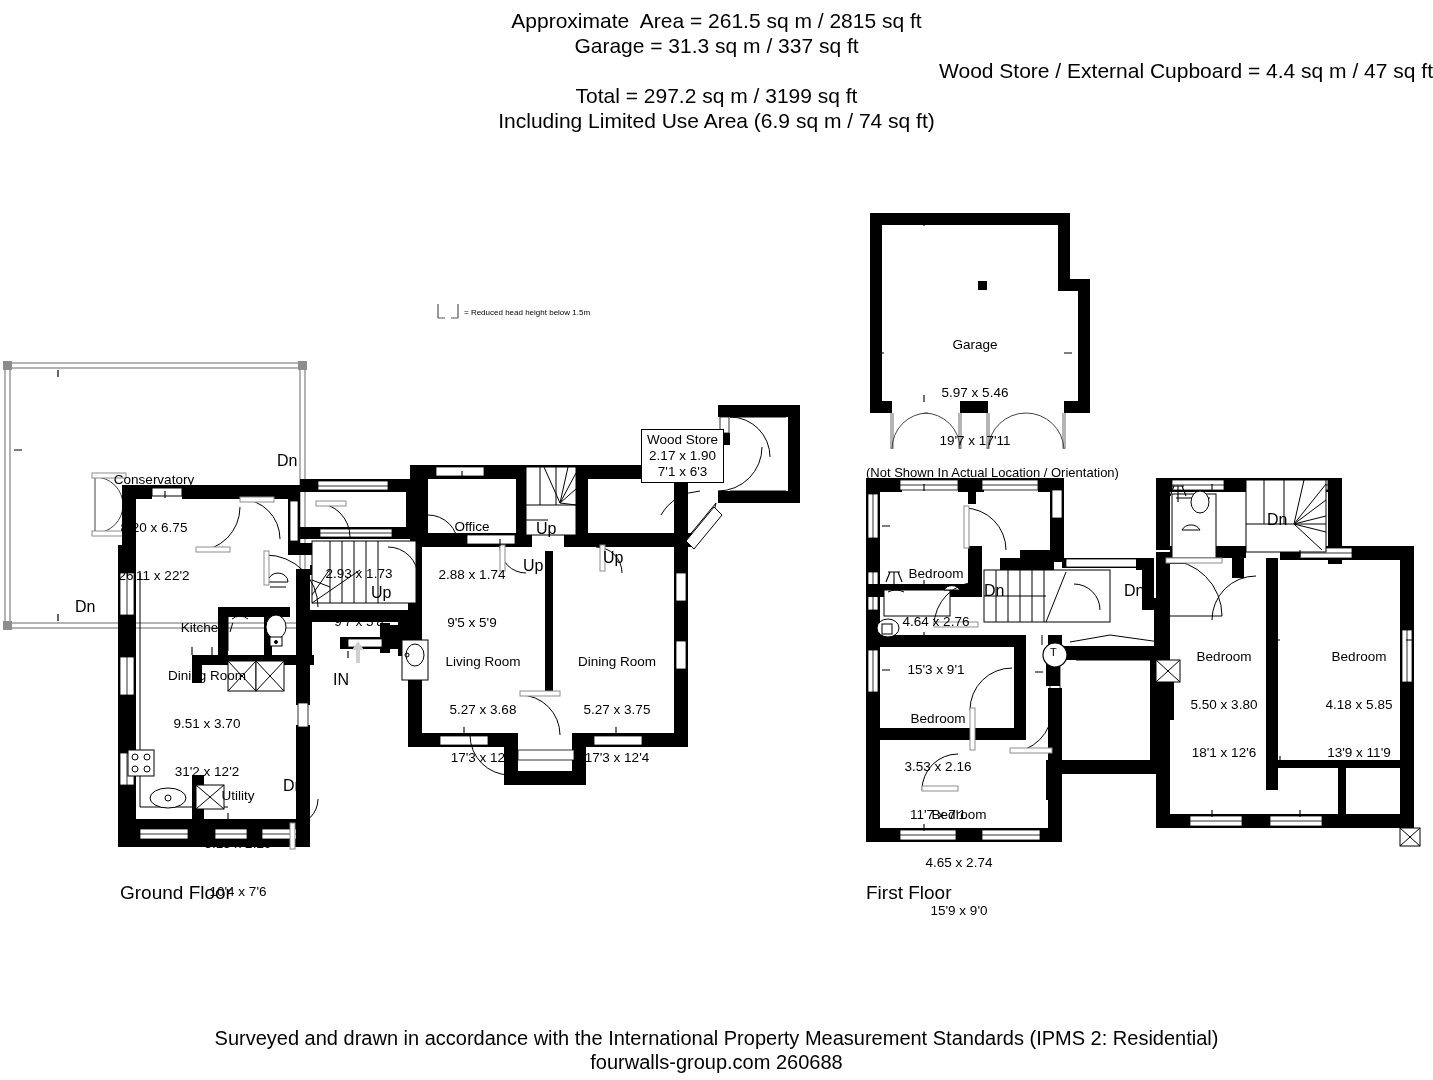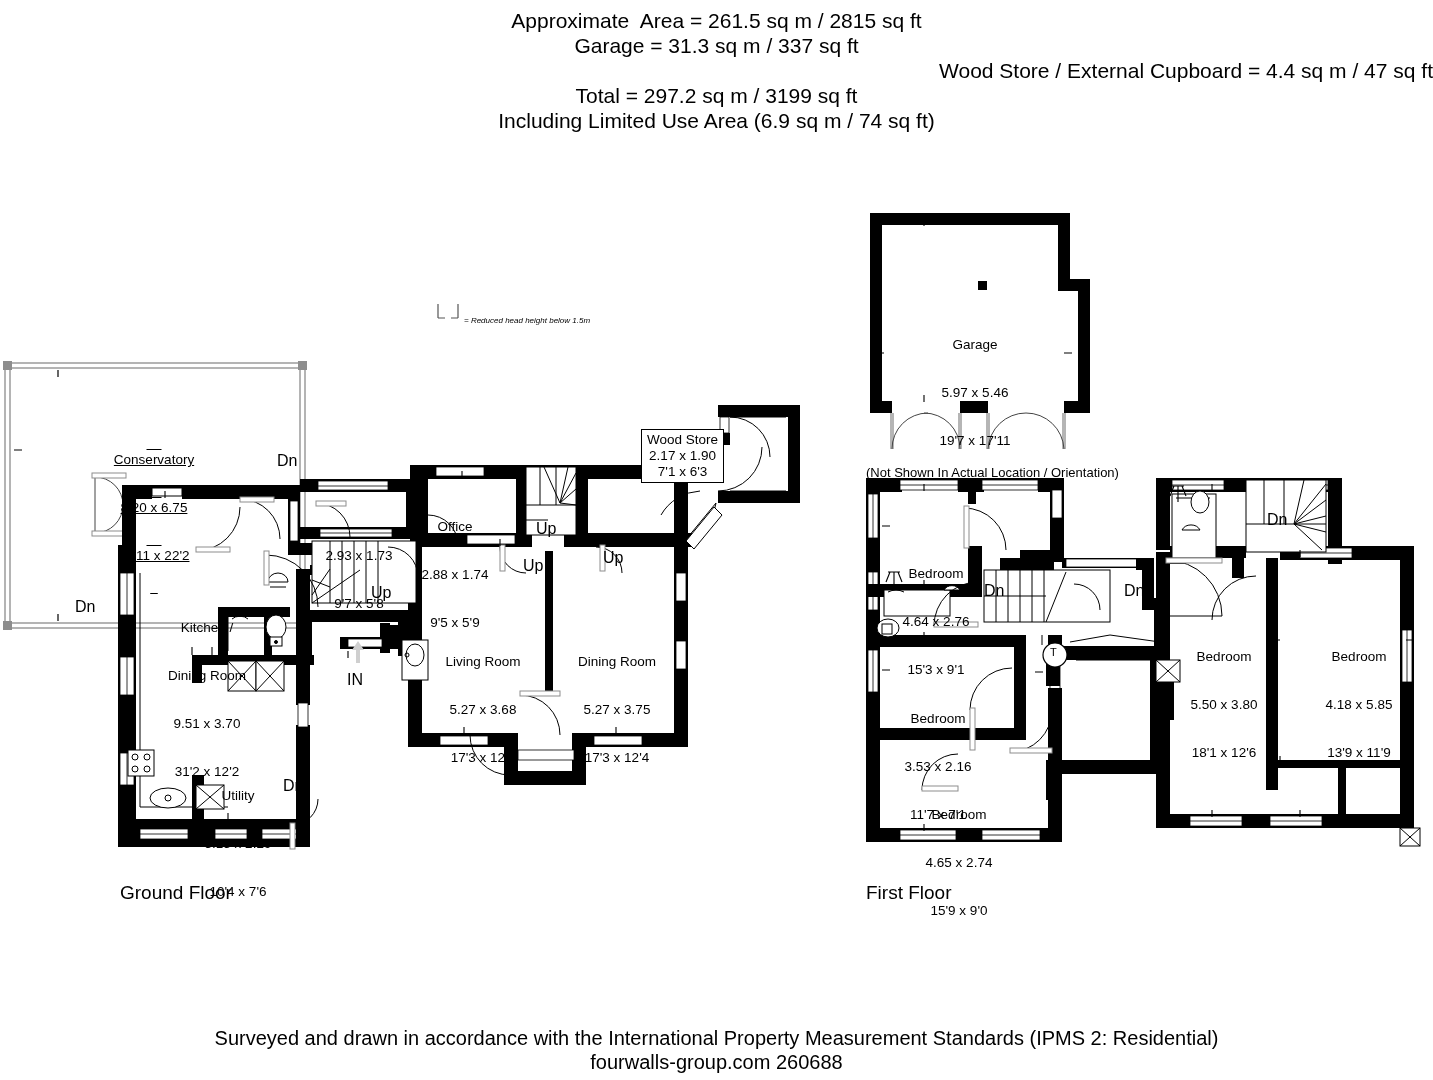--- a/index.html
+++ b/index.html
@@ -27,21 +27,21 @@
   <div class="txt hdr" style="top:33px;">Garage = 31.3 sq m / 337 sq ft</div>
   <div class="txt hdr" style="top:58px;text-align:right;">Wood Store / External Cupboard = 4.4 sq m / 47 sq ft</div>
   <div class="txt hdr" style="top:83px;">Total = 297.2 sq m / 3199 sq ft</div>
   <div class="txt hdr" style="top:108px;">Including Limited Use Area (6.9 sq m / 74 sq ft)</div>
 
   <div style="position:absolute;left:437px;top:303px;width:22px;height:16px;">
     <svg width="22" height="16" viewBox="0 0 22 16">
       <path d="M1,1 L1,15 M1,15 L8,15 M14,15 L21,15 M21,15 L21,1" fill="none" stroke="#555" stroke-width="1.2"></path>
     </svg>
   </div>
-  <div class="txt legendtxt" style="left:464px;top:316px;font-style:italic;">= Reduced head height below 1.5m</div>
+  <div class="txt legendtxt" style="left:464px;top:308px;">= Reduced head height below 1.5m</div>
 
   <svg style="position:absolute;left:0px;top:355px;" width="820" height="500" viewBox="0 0 820 500">
     <g fill="#000" stroke="none">
 
       <g stroke="#8d8d8d" stroke-width="1.3" fill="none">
         <rect x="5" y="8" width="300" height="265"></rect>
         <rect x="10" y="13" width="290" height="255"></rect>
       </g>
       <g fill="#8d8d8d">
         <rect x="3" y="6" width="9" height="9"></rect>
@@ -300,45 +300,45 @@
 
       <g stroke="#000" stroke-width="1.1">
         <path d="M285,136 L285,143 M165,136 L165,143 M228,458 L228,466
                  M462,116 L462,123 M500,184 L500,191 M640,116 L640,123
                  M464,372 L464,380 M616,372 L616,380 M348,296 L348,303
                  M192,292 L192,300 M212,292 L212,300"></path>
       </g>
     </g>
   </svg>
 
-  <div class="txt roomlabel" style="left:154px;top:420px;text-decoration:underline;">
+  <div class="txt roomlabel" style="left:154px;top:440px;">
     <div>Conservatory</div>
     <div>8.20 x 6.75</div>
     <div>26'11 x 22'2</div>
   </div>
 
   <div class="txt roomlabel" style="left:207px;top:588px;">
     <div>Kitchen /</div>
     <div>Dining Room</div>
     <div>9.51 x 3.70</div>
     <div>31'2 x 12'2</div>
   </div>
 
   <div class="txt roomlabel" style="left:238px;top:756px;">
     <div>Utility</div>
     <div>3.15 x 2.29</div>
     <div>10'4 x 7'6</div>
   </div>
 
-  <div class="txt roomlabel" style="left:359px;top:516px;">
+  <div class="txt roomlabel" style="left:359px;top:534px;">
     <div>2.93 x 1.73</div>
     <div>9'7 x 5'8</div>
   </div>
 
-  <div class="txt roomlabel" style="left:455px;top:487px;">
+  <div class="txt roomlabel" style="left:472px;top:487px;">
     <div>Office</div>
     <div>2.88 x 1.74</div>
     <div>9'5 x 5'9</div>
   </div>
 
   <div class="txt roomlabel" style="left:483px;top:622px;">
     <div>Living Room</div>
     <div>5.27 x 3.68</div>
     <div>17'3 x 12'1</div>
   </div>
@@ -355,21 +355,21 @@
     <div>7'1 x 6'3</div>
   </div>
 
   <div class="txt smalllabel" style="left:277px;top:452px;">Dn</div>
   <div class="txt smalllabel" style="left:75px;top:598px;">Dn</div>
   <div class="txt smalllabel" style="left:283px;top:777px;">Dn</div>
   <div class="txt smalllabel" style="left:371px;top:584px;">Up</div>
   <div class="txt smalllabel" style="left:536px;top:520px;">Up</div>
   <div class="txt smalllabel" style="left:523px;top:557px;">Up</div>
   <div class="txt smalllabel" style="left:603px;top:549px;">Up</div>
-  <div class="txt smalllabel" style="left:347px;top:671px;">IN</div>
+  <div class="txt smalllabel" style="left:333px;top:671px;">IN</div>
 
   <div class="txt floorlabel" style="left:120px;top:882px;">Ground Floor</div>
 
   <svg style="position:absolute;left:860px;top:205px;" width="260" height="250" viewBox="0 0 260 250">
     <g fill="#000">
       <rect x="10" y="8" width="200" height="12"></rect>
       <rect x="10" y="8" width="12" height="200"></rect>
       <rect x="198" y="8" width="12" height="72"></rect>
       <rect x="198" y="74" width="32" height="12"></rect>
       <rect x="218" y="74" width="12" height="134"></rect>

